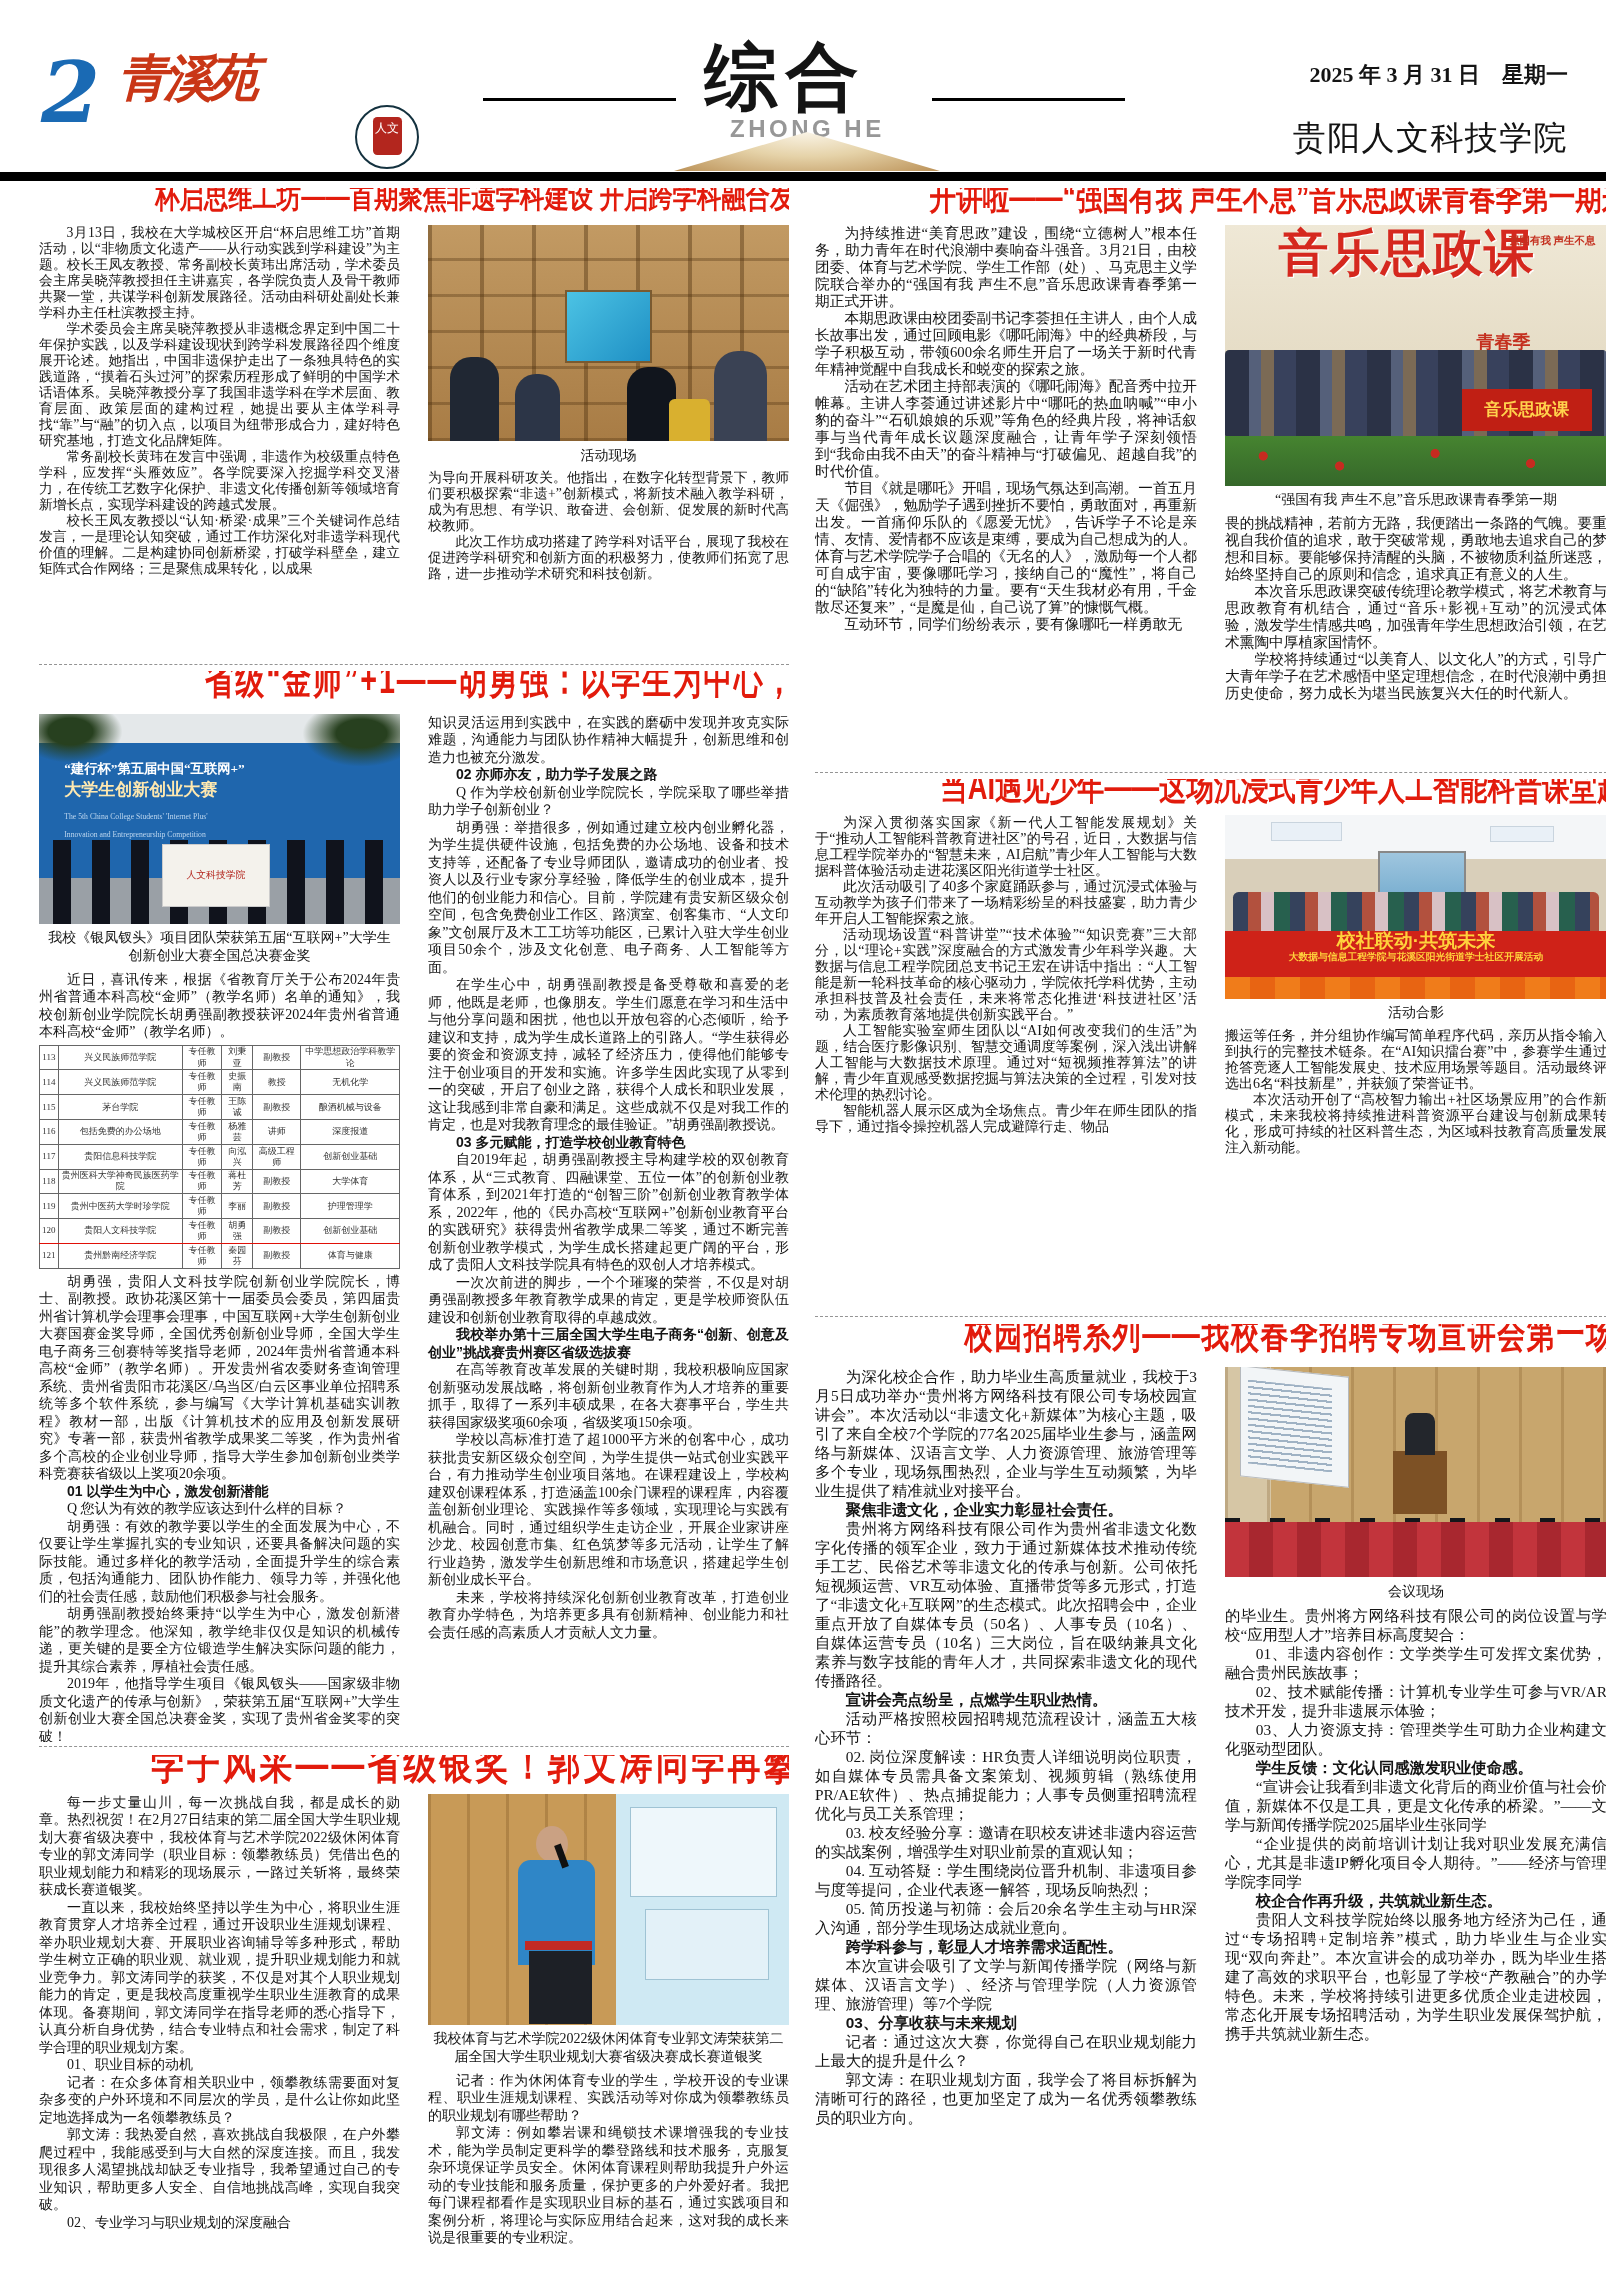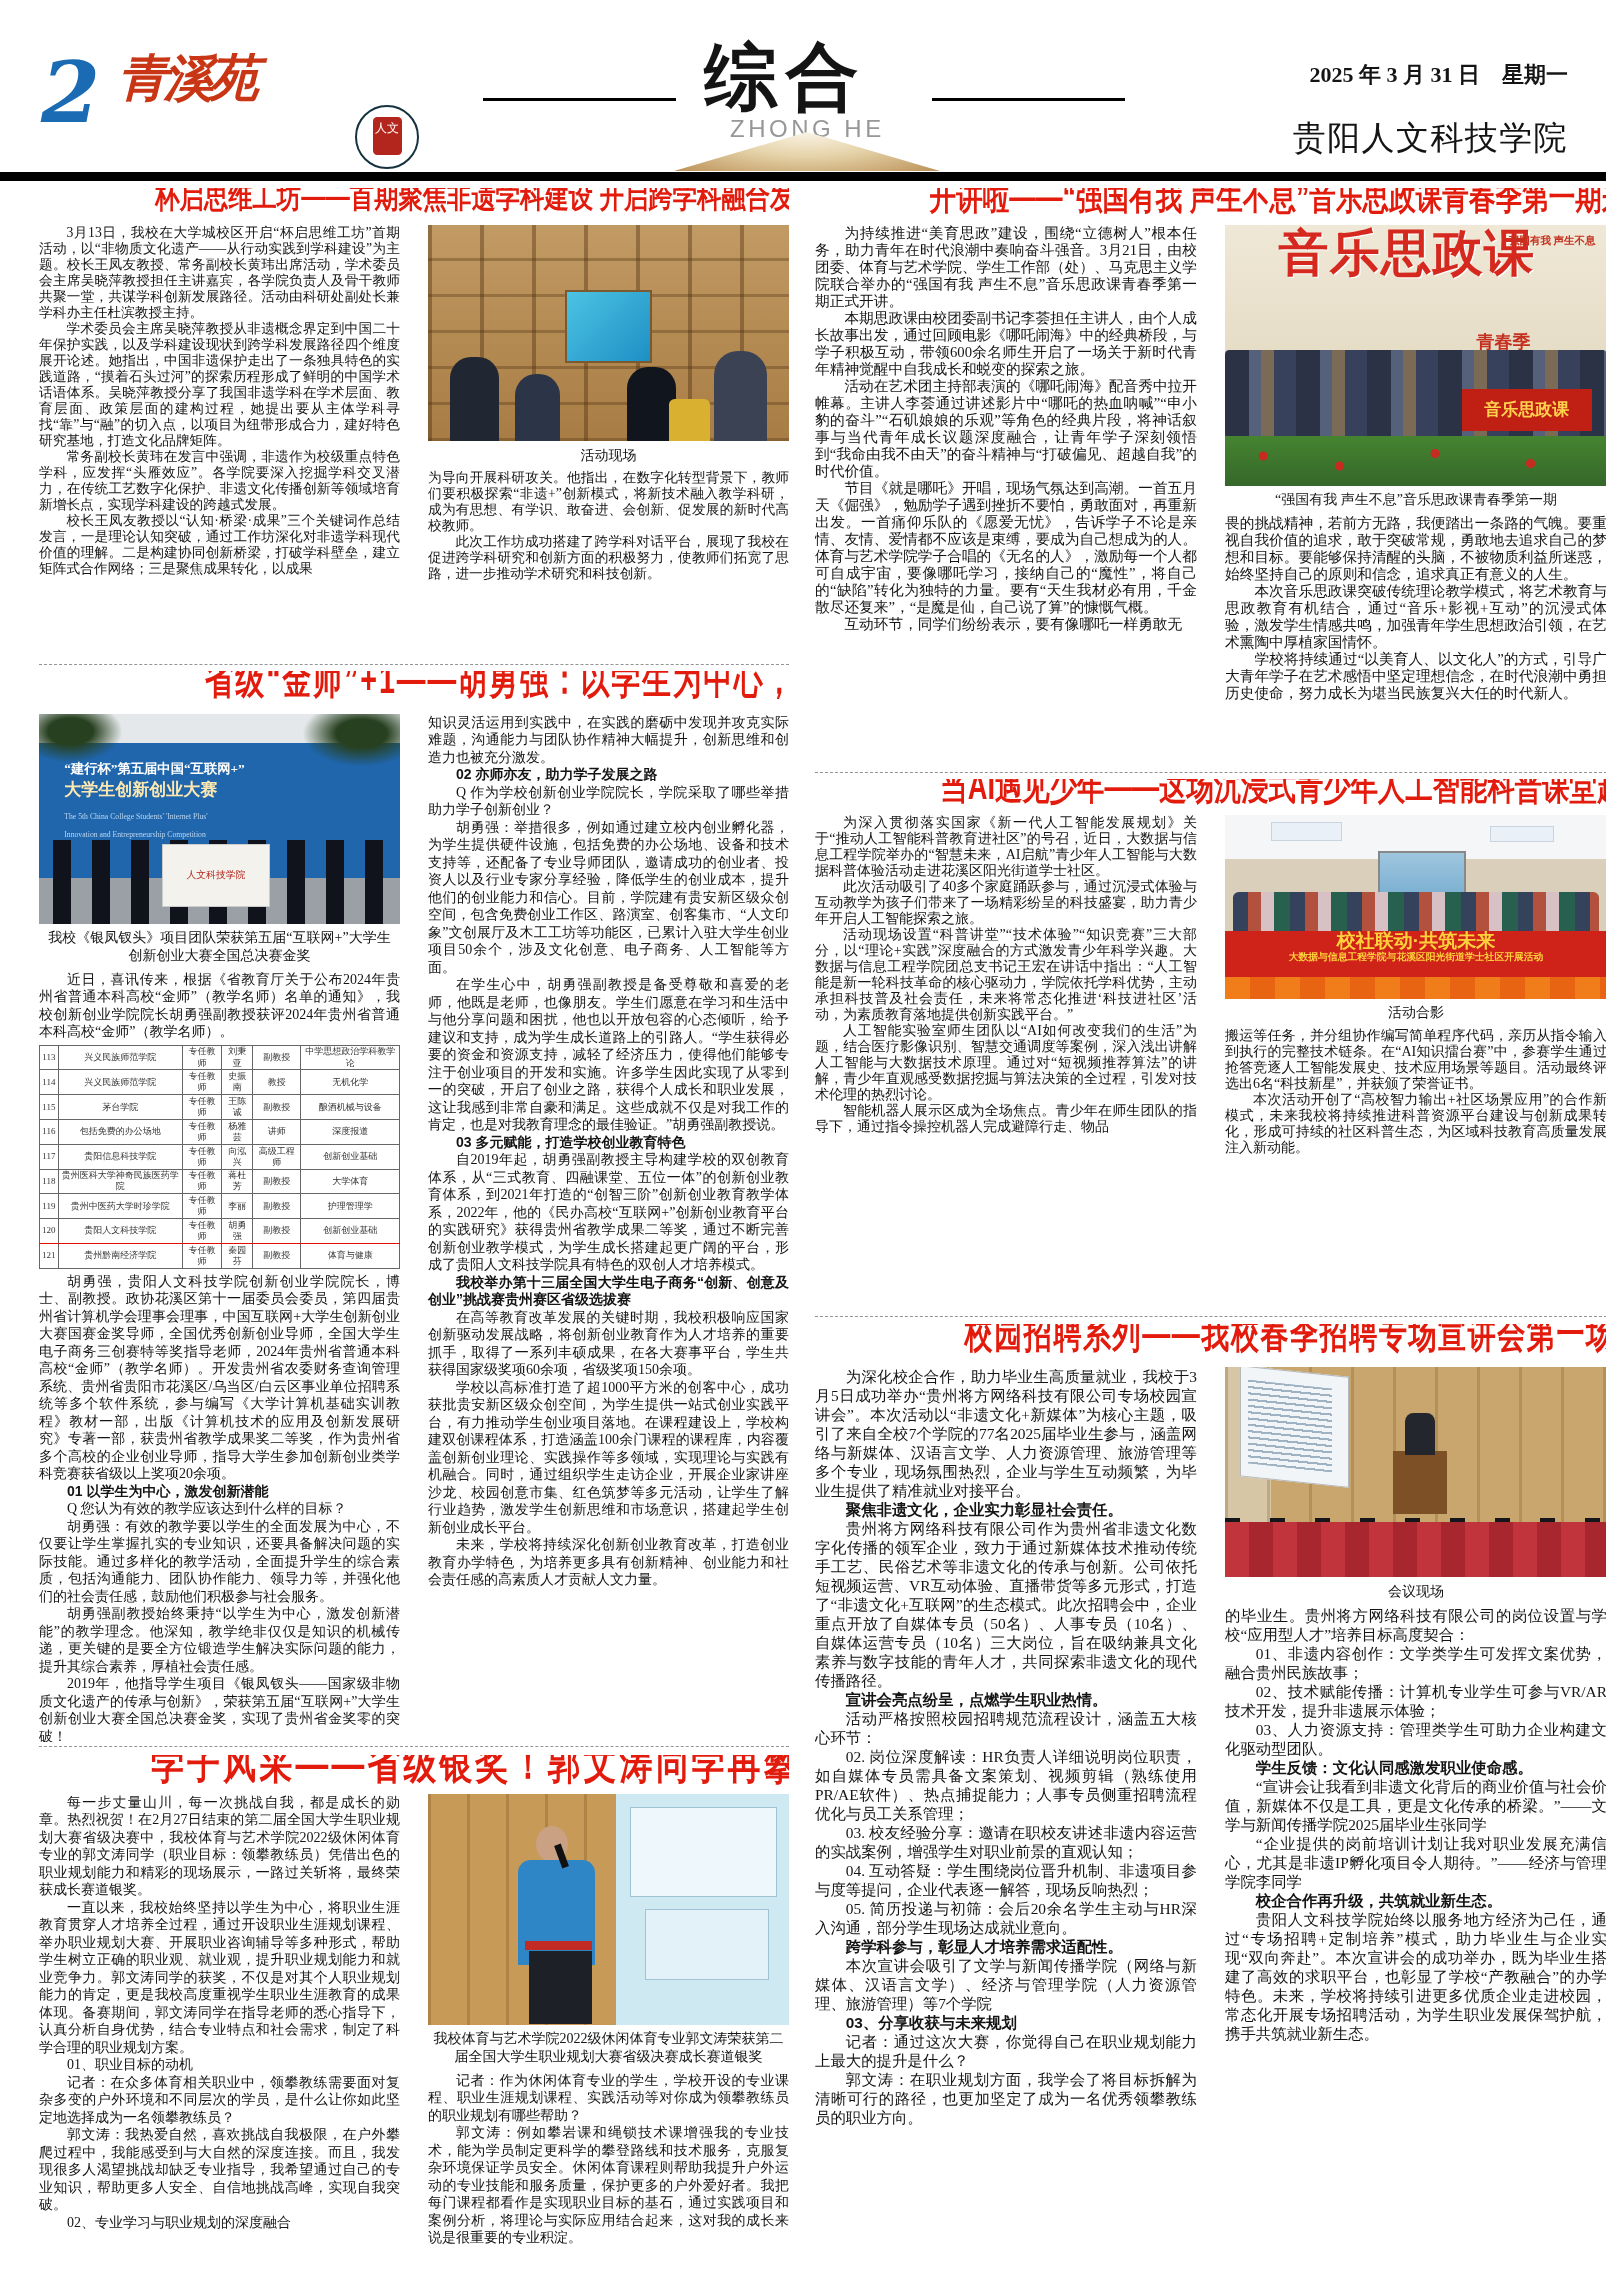--- a/index.html
+++ b/index.html
@@ -6,21 +6,21 @@
   #page{position:relative;width:1607px;height:2295px;background:#fff;overflow:hidden;
         font-family:"Liberation Serif","DejaVu Serif",serif;color:#141414;}
   .abs{position:absolute;}
   
   #pgnum{left:41px;top:42px;font-size:85px;font-weight:bold;font-style:italic;color:#1a6ab4;font-family:"DejaVu Serif",serif;}
   #masthead{left:118px;top:45px;font-size:50px;font-weight:bold;font-style:italic;color:#c93616;letter-spacing:-4.2px;font-family:"DejaVu Serif",serif;}
   #logo{left:355px;top:105px;width:64px;height:64px;border-radius:50%;border:2.8px solid #14323f;background:#fff;box-sizing:border-box;}
   #logo .shield{width:29px;height:38px;background:#b3261e;border-radius:4.2px;margin:9.8px auto 0;color:#fff;font-size:12px;text-align:center;line-height:15.4px;padding-top:4.2px;box-sizing:border-box;font-family:"Liberation Sans",sans-serif;}
   .hrule{top:98px;height:2.8px;background:#000;}
   #sect{left:704px;top:29px;font-size:73px;font-weight:900;letter-spacing:8.4px;font-family:"Liberation Sans",sans-serif;}
-  #pinyin{left:730px;top:115px;font-size:24px;font-weight:normal;color:#979797;letter-spacing:3.5px;font-family:"Liberation Sans",sans-serif;}
+  #pinyin{left:730px;top:115px;font-size:24px;font-weight:bold;color:#979797;letter-spacing:3.5px;font-family:"Liberation Sans",sans-serif;}
   #book{left:674px;top:132px;width:266px;height:39px;background:radial-gradient(ellipse at 50% 0,#faf4e6 0%,#e5d2a8 45%,#bb9157 100%);clip-path:polygon(50% 0,100% 100%,0 100%);}
   #idate{right:39px;top:60px;font-size:22px;font-weight:bold;text-align:right;}
   #school{right:39px;top:116px;font-size:33px;letter-spacing:1.4px;}
   #topbar{left:0;top:172px;width:1607px;height:9px;background:#000;}
   
   .article{position:absolute;overflow:hidden;}
   .hl{color:#e21b0c;font-weight:800;text-align:center;white-space:nowrap;font-family:"Liberation Sans",sans-serif;}
   .hl .sq{display:inline-block;transform:scaleX(.76);transform-origin:center;}
   .cols{display:flex;gap:28px;}
   .colL{width:361px;} .colR{width:382px;}
@@ -272,20 +272,21 @@
 
       </div>
       <div class="colL" data-name="jinshi-col2">
         <p class="pc" data-name="paragraph">知识灵活运用到实践中，在实践的磨砺中发现并攻克实际难题，沟通能力与团队协作精神大幅提升，创新思维和创造力也被充分激发。</p>
         <p class="ph" data-name="subhead">02 亦师亦友，助力学子发展之路</p>
         <p class="p" data-name="paragraph">Q 作为学校创新创业学院院长，学院采取了哪些举措助力学子创新创业？</p>
         <p class="p" data-name="paragraph">胡勇强：举措很多，例如通过建立校内创业孵化器，为学生提供硬件设施，包括免费的办公场地、设备和技术支持等，还配备了专业导师团队，邀请成功的创业者、投资人以及行业专家分享经验，降低学生的创业成本，提升他们的创业能力和信心。目前，学院建有贵安新区级众创空间，包含免费创业工作区、路演室、创客集市、“人文印象”文创展厅及木工工坊等功能区，已累计入驻大学生创业项目50余个，涉及文化创意、电子商务、人工智能等方面。</p>
         <p class="p" data-name="paragraph">在学生心中，胡勇强副教授是备受尊敬和喜爱的老师，他既是老师，也像朋友。学生们愿意在学习和生活中与他分享问题和困扰，他也以开放包容的心态倾听，给予建议和支持，成为学生成长道路上的引路人。“学生获得必要的资金和资源支持，减轻了经济压力，使得他们能够专注于创业项目的开发和实施。许多学生因此实现了从零到一的突破，开启了创业之路，获得个人成长和职业发展，这让我感到非常自豪和满足。这些成就不仅是对我工作的肯定，也是对我教育理念的最佳验证。”胡勇强副教授说。</p>
         <p class="ph" data-name="subhead">03 多元赋能，打造学校创业教育特色</p>
         <p class="p" data-name="paragraph">自2019年起，胡勇强副教授主导构建学校的双创教育体系，从“三式教育、四融课堂、五位一体”的创新创业教育体系，到2021年打造的“创智三阶”创新创业教育教学体系，2022年，他的《民办高校“互联网+”创新创业教育平台的实践研究》获得贵州省教学成果二等奖，通过不断完善创新创业教学模式，为学生成长搭建起更广阔的平台，形成了贵阳人文科技学院具有特色的双创人才培养模式。</p>
+        <p class="p" data-name="paragraph">一次次前进的脚步，一个个璀璨的荣誉，不仅是对胡勇强副教授多年教育教学成果的肯定，更是学校师资队伍建设和创新创业教育取得的卓越成效。</p>
         <p class="ph" data-name="subhead">我校举办第十三届全国大学生电子商务“创新、创意及创业”挑战赛贵州赛区省级选拔赛</p>
         <p class="p" data-name="paragraph">在高等教育改革发展的关键时期，我校积极响应国家创新驱动发展战略，将创新创业教育作为人才培养的重要抓手，取得了一系列丰硕成果，在各大赛事平台，学生共获得国家级奖项60余项，省级奖项150余项。</p>
         <p class="p" data-name="paragraph">学校以高标准打造了超1000平方米的创客中心，成功获批贵安新区级众创空间，为学生提供一站式创业实践平台，有力推动学生创业项目落地。在课程建设上，学校构建双创课程体系，打造涵盖100余门课程的课程库，内容覆盖创新创业理论、实践操作等多领域，实现理论与实践有机融合。同时，通过组织学生走访企业，开展企业家讲座沙龙、校园创意市集、红色筑梦等多元活动，让学生了解行业趋势，激发学生创新思维和市场意识，搭建起学生创新创业成长平台。</p>
         <p class="p" data-name="paragraph">未来，学校将持续深化创新创业教育改革，打造创业教育办学特色，为培养更多具有创新精神、创业能力和社会责任感的高素质人才贡献人文力量。</p>
       </div>
     </div>
   </div>
 
   <div class="article artD" style="left:815px;top:779px;width:792px;height:534px;" data-name="article-ai">
     <div class="hl" style="font-size:36px;margin-bottom:19.6px;" data-name="ai-headline"><span class="sq">当AI遇见少年——这场沉浸式青少年人工智能科普课堂趣味拉满！</span></div>

